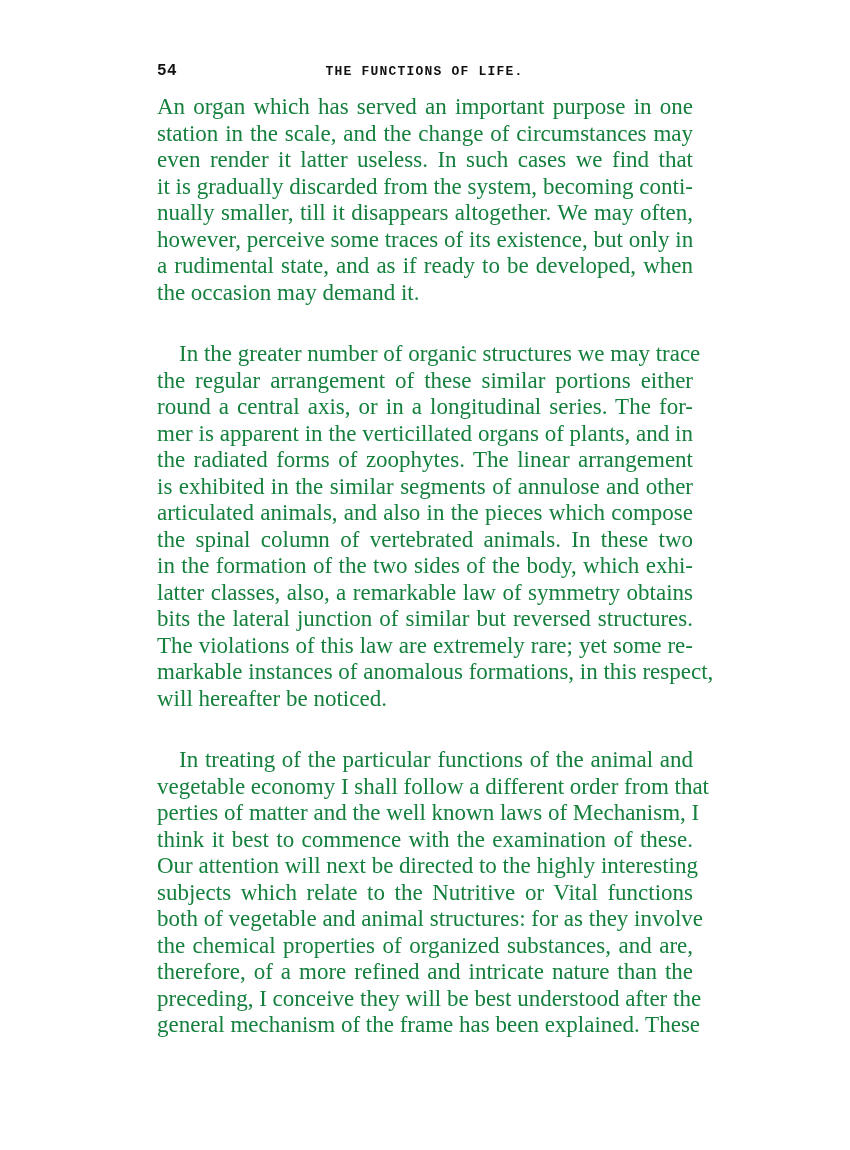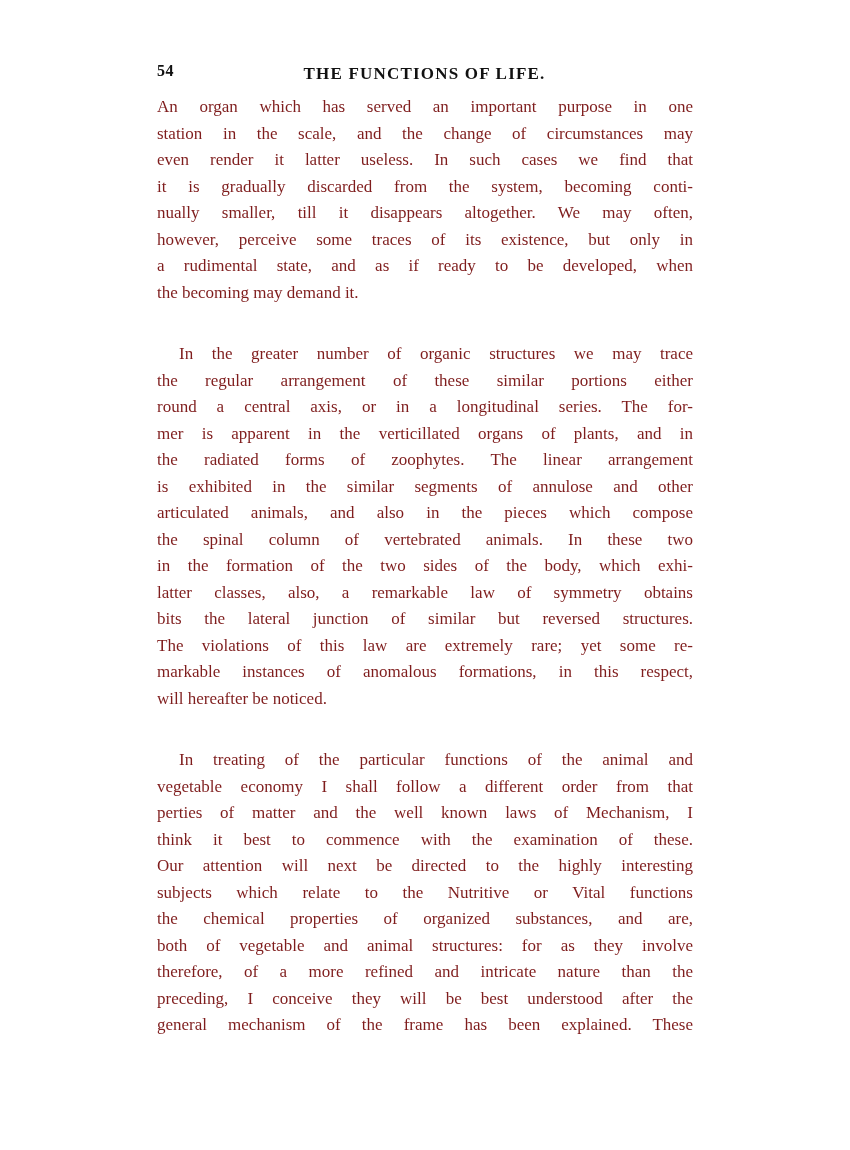--- a/index.html
+++ b/index.html
@@ -20,50 +20,50 @@
     width: 850px;
     height: 1150px;
     background: #ffffff;
   }
   .header {
     position: absolute;
     left: 157px;
     top: 62px;
     width: 535px;
     height: 24px;
-    font-family: Liberation Serif, serif;
+    font-family: Liberation Mono, monospace;
     color: #111;
   }
   .page-number {
     position: absolute;
     left: 0;
     top: 0;
     font-size: 16px;
     font-weight: bold;
     letter-spacing: 0.5px;
   }
   .running-head {
     position: absolute;
     left: 0;
     right: 0;
     top: 2px;
     text-align: center;
-    font-size: 17px;
+    font-size: 13px;
     font-weight: bold;
     letter-spacing: 1.2px;
   }
   .body-text {
     position: absolute;
     left: 157px;
     top: 94px;
     width: 536px;
     font-family: "Liberation Serif", serif;
-    font-size: 17px;
+    font-size: 23px;
     line-height: 26.5px;
-    color: #7f1d1d;
+    color: #15803d;
     text-align: justify;
     hyphens: manual;
   }
   .body-text p {
     margin: 0;
   }
   .line {
     display: block;
     text-align: justify;
     text-align-last: justify;
@@ -89,21 +89,21 @@
   </div>
   <div class="body-text" id="body-text">
       <p>
         <span class="line">An organ which has served an important purpose in one</span>
         <span class="line">station in the scale, and the change of circumstances may</span>
         <span class="line">even render it latter useless.  In such cases we find that</span>
         <span class="line">it is gradually discarded from the system, becoming conti-</span>
         <span class="line">nually smaller, till it disappears altogether.  We may often,</span>
         <span class="line">however, perceive some traces of its existence, but only in</span>
         <span class="line">a rudimental state, and as if ready to be developed, when</span>
-        <span class="line last">the becoming may demand it.</span>
+        <span class="line last">the occasion may demand it.</span>
       </p>
       <p>
         <span class="line indent">In the greater number of organic structures we may trace</span>
         <span class="line">the regular arrangement of these similar portions either</span>
         <span class="line">round a central axis, or in a longitudinal series.  The for-</span>
         <span class="line">mer is apparent in the verticillated organs of plants, and in</span>
         <span class="line">the radiated forms of zoophytes.  The linear arrangement</span>
         <span class="line">is exhibited in the similar segments of annulose and other</span>
         <span class="line">articulated animals, and also in the pieces which compose</span>
         <span class="line">the spinal column of vertebrated animals.  In these two</span>
@@ -114,20 +114,20 @@
         <span class="line">markable instances of anomalous formations, in this respect,</span>
         <span class="line last">will hereafter be noticed.</span>
       </p>
       <p>
         <span class="line indent">In treating of the particular functions of the animal and</span>
         <span class="line">vegetable economy I shall follow a different order from that</span>
         <span class="line">perties of matter and the well known laws of Mechanism, I</span>
         <span class="line">think it best to commence with the examination of these.</span>
         <span class="line">Our attention will next be directed to the highly interesting</span>
         <span class="line">subjects which relate to the Nutritive or Vital functions</span>
+        <span class="line">both of vegetable and animal structures: for as they involve</span>
         <span class="line">the chemical properties of organized substances, and are,</span>
-        <span class="line">both of vegetable and animal structures: for as they involve</span>
         <span class="line">therefore, of a more refined and intricate nature than the</span>
         <span class="line">preceding, I conceive they will be best understood after the</span>
         <span class="line">general mechanism of the frame has been explained.  These</span>
       </p>
     </div>
 </div>
 
 </body></html>

